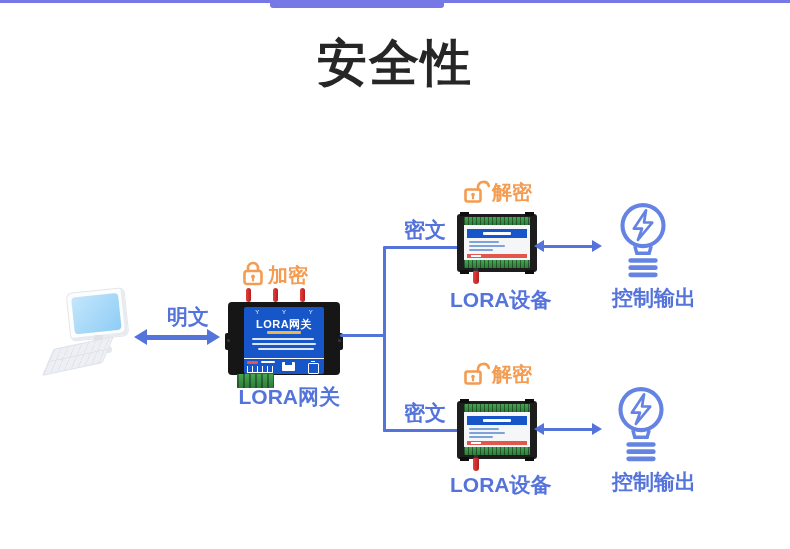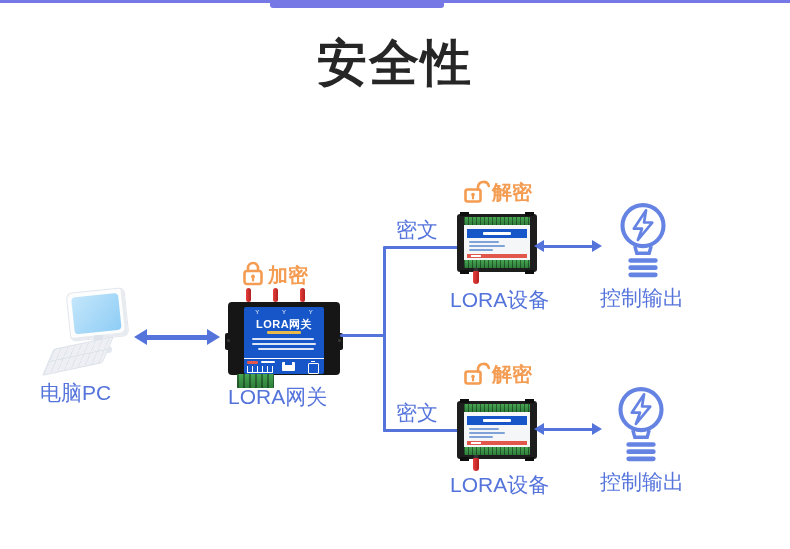--- a/index.html
+++ b/index.html
@@ -10,21 +10,21 @@
   .abs { position:absolute; }
 
   
   .top-line { left:0; top:0; width:790px; height:3px; background:#7678E6; }
   .top-bar  { left:270px; top:0; width:174px; height:8px; background:#7678E6; border-radius:0 0 3px 3px; }
 
   
   .title { left:0; top:30px; width:790px; text-align:center; font-size:50px; font-weight:bold; color:#262626; letter-spacing:2px; }
   .subtitle { left:0; top:99px; width:790px; text-align:center; font-size:21px; font-weight:bold; color:#303030; line-height:31px; }
 
-  .blue-label   { position:absolute; color:#5574DB; font-weight:normal; font-size:21px; text-align:left; white-space:nowrap; }
+  .blue-label   { position:absolute; color:#5574DB; font-weight:bold; font-size:21px; text-align:right; white-space:nowrap; }
   .orange-label { position:absolute; color:#F49C52; font-weight:bold; font-size:20px; white-space:nowrap; }
 
   
   .line { position:absolute; background:#5574DB; border-radius:2px; }
 
   
   .dbl-arrow { position:absolute; }
   .dbl-arrow .shaft { position:absolute; background:#5574DB; border-radius:1px; }
   .dbl-arrow .head { position:absolute; width:0; height:0; }
 
@@ -101,22 +101,22 @@
   <div class="abs title">安全性</div>
   <div class="abs subtitle">
   </div>
 
   <div class="abs monitor">
     <div class="screen"></div>
   </div>
   <div class="abs stand"></div>
   <div class="abs base"></div>
   <div class="abs keyboard"></div>
-  <div class="blue-label" style="left:40px; top:379px; width:110px;">电脑PC</div>
-
+
+  <div class="blue-label" style="left:145px; top:303px; width:64px;">明文</div>
   <div class="dbl-arrow" style="left:134px; top:328px; width:86px; height:18px;">
     <div class="shaft" style="left:9px; right:9px; top:6.5px; height:5px;"></div>
     <div class="head" style="left:0; top:1px; border-top:8px solid #ffffff00; border-bottom:8px solid #ffffff00; border-right:13px solid #5574DB;"></div>
     <div class="head" style="right:0; top:1px; border-top:8px solid #ffffff00; border-bottom:8px solid #ffffff00; border-left:13px solid #5574DB;"></div>
   </div>
 
   <svg class="icon-svg" style="left:241px; top:259px;" width="24" height="28" viewBox="0 0 24 28">
     <path d="M7 12 V9 a5 5 0 0 1 10 0 v3" fill="none" stroke="#F49C52" stroke-width="2.6" stroke-linecap="round"></path>
     <rect x="3.5" y="12" width="17" height="13" rx="2.5" fill="#ffffff" stroke="#F49C52" stroke-width="2.6"></rect>
     <circle cx="12" cy="17.5" r="1.9" fill="#F49C52"></circle>

